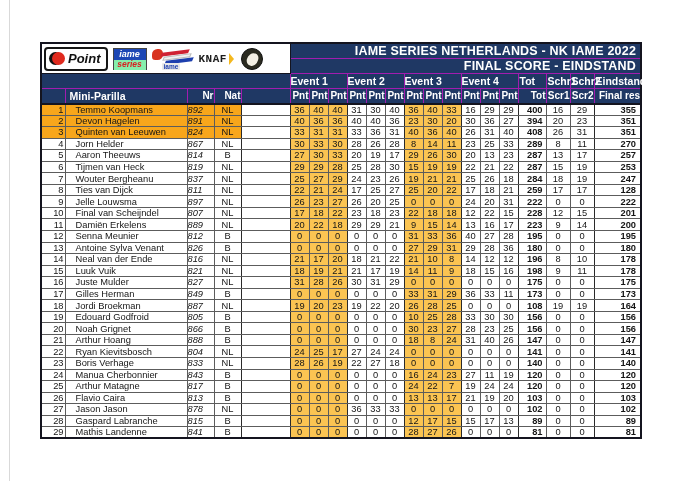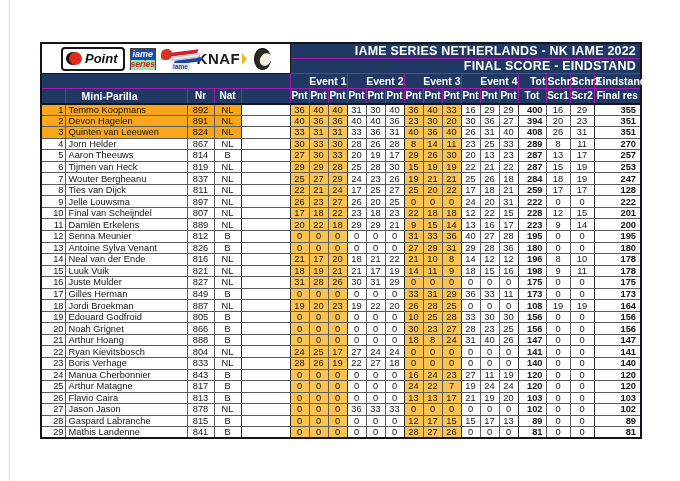--- a/index.html
+++ b/index.html
@@ -11,54 +11,54 @@
     overflow:hidden;
   }
   .page-edge { position:absolute; left:9px; top:0; width:1px; height:100%; background:#d9d9d9; }
 
   .sheet { position:absolute; left:40px; top:42px; width:600px; }
 
   table { border-collapse:collapse; table-layout:fixed; width:600px; border:2px solid #14141f; }
 
   
   thead td, thead th { background:#1F3864; color:#ffffff; border:1px solid #a21caf; font-weight:bold; overflow:hidden; }
-  .logo-cell { background:#ffffff; border:1px solid #14141f; padding:1px 19px; }
+  .logo-cell { background:#ffffff; border:1px solid #14141f; padding:1px 2px; }
   .title-row td { height:15px; }
   .title { text-align:right; font-size:12.5px; letter-spacing:.2px; padding-right:4px; white-space:nowrap; }
-  .group-row td { height:15px; font-size:10.5px; text-align:right; white-space:nowrap; }
-  .colhead-row td { height:15px; font-size:10px; text-align:center; white-space:nowrap; }
-  .colhead-row td.namehead { text-align:left; padding-left:16px; font-size:10.5px; }
+  .group-row td { height:15px; font-size:10.5px; text-align:left; white-space:nowrap; }
+  .colhead-row td { height:15px; font-size:10px; text-align:right; white-space:nowrap; }
+  .colhead-row td.namehead { text-align:left; padding-left:4px; font-size:10.5px; }
   .rgroup { font-size:9.5px; text-align:left; padding-left:1px; overflow:visible; }
 
   
   .logos { display:flex; align-items:center; gap:5px; height:26px; }
   .cpoint { display:flex; align-items:center; gap:3px; border:2px solid #161616; border-radius:4px; padding:1px 5px 1px 3px; height:24px; background:#fff; }
   .cpoint .dot { width:13px; height:13px; border-radius:50%; background:#e02a1e; box-shadow:-3px 0 0 0 #111; margin-left:3px; }
   .cpoint .ptxt { font-weight:bold; font-style:italic; font-size:13px; color:#101010; }
   .iameseries { border:1px solid #444; width:34px; height:22px; text-align:center; line-height:1; }
   .iameseries .t1 { background:#1d47b5; color:#fff; font-weight:bold; font-style:italic; font-size:9px; display:block; padding-top:1px; height:11px; }
   .iameseries .t2 { color:#d81f1f; font-weight:bold; font-style:italic; font-size:8.5px; display:block; height:10px; background:#86efac; }
   .flaglogo { position:relative; width:40px; height:24px; }
   .flaglogo .kart { position:absolute; left:0; top:2px; width:11px; height:11px; background:#d8331f; border-radius:50% 40% 50% 30%; }
   .flaglogo .s1,.flaglogo .s2,.flaglogo .s3 { position:absolute; width:26px; height:4px; transform:skewX(-30deg) rotate(-8deg); }
   .flaglogo .s1 { background:#cf2233; left:10px; top:4px; }
   .flaglogo .s2 { background:#f2f2f2; left:12px; top:8px; border:0.5px solid #bbb; }
   .flaglogo .s3 { background:#1d3fae; left:14px; top:12px; }
   .flaglogo .txt { position:absolute; left:10px; top:16px; font-size:6.5px; font-weight:bold; color:#1d3fae; background:#e8e8e8; padding:0 2px; border-radius:1px; }
   .knaf { display:flex; align-items:center; gap:2px; height:22px; background:#fff; padding:0 2px; }
-  .knaf .ktxt { font-weight:bold; font-size:15px; color:#1b1b1b; letter-spacing:.5px; }
+  .knaf .ktxt { font-weight:bold; font-size:11px; color:#1b1b1b; letter-spacing:.5px;font-family:Liberation Mono, monospace; }
   .knaf .flame { width:0; height:0; border-left:5px solid #f4b81e; border-top:6px solid transparent; border-bottom:6px solid transparent; position:relative; }
   .roundlogo { width:22px; height:22px; border-radius:50%; background:#2b2b20; border:1px solid #111; position:relative; }
   .roundlogo::after { content:""; position:absolute; left:5px; top:4px; width:11px; height:13px; background:#f4f0e4; border-radius:60% 40% 55% 45%; transform:rotate(15deg); }
 
   
   tbody td { height:11.55px; border:1px solid #5c5c5c; font-size:9.3px; color:#151515; background:#ffffff; overflow:hidden; white-space:nowrap; padding:0; }
   td.pos   { text-align:right; padding-right:1px; }
-  td.name  { text-align:left; padding-left:3px; }
-  td.nr    { text-align:center; }
+  td.name  { text-align:left; padding-left:10px; }
+  td.nr    { text-align:left;font-style:italic; }
   td.nat   { text-align:center; }
   td.blank { background:#ffffff; }
   td.pnt   { text-align:center; }
   td.hl    { background:#FBC452; }
   td.tot   { text-align:right; padding-right:3px; font-weight:bold; }
   td.scr   { text-align:center; }
   td.final { text-align:right; padding-right:4px; font-weight:bold; }
   tr.top3 td.pos, tr.top3 td.name, tr.top3 td.nr, tr.top3 td.nat { background:#F8A61B; }
   td.ge    { border-right:1.6px solid #2a2a2a; }
   thead { border-bottom:2px solid #14141f; }

